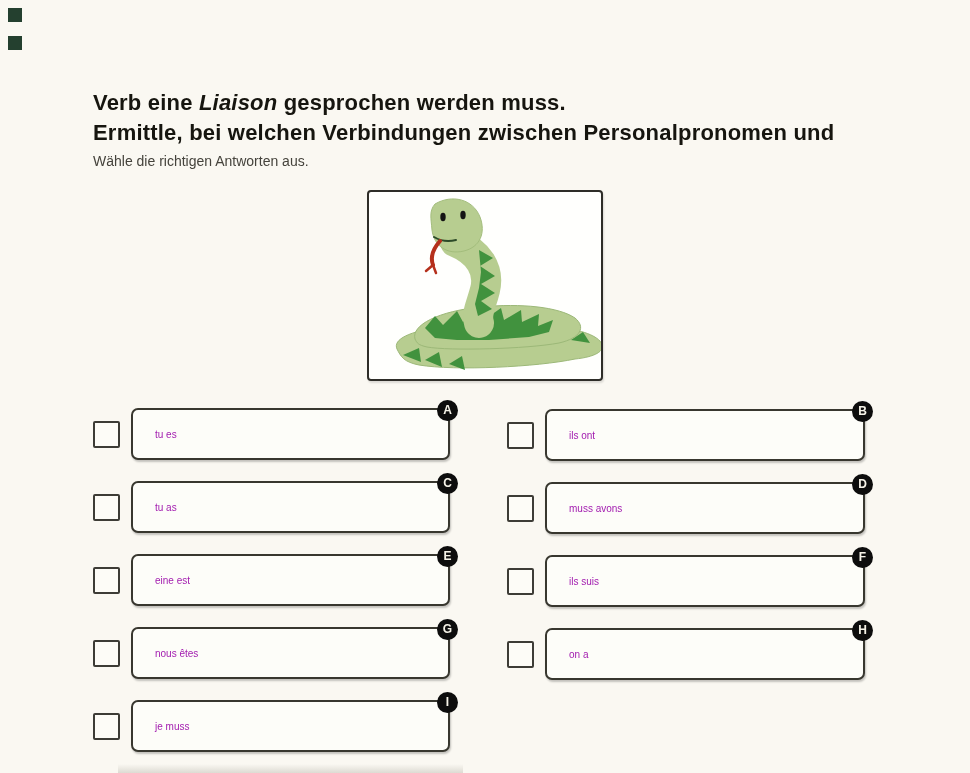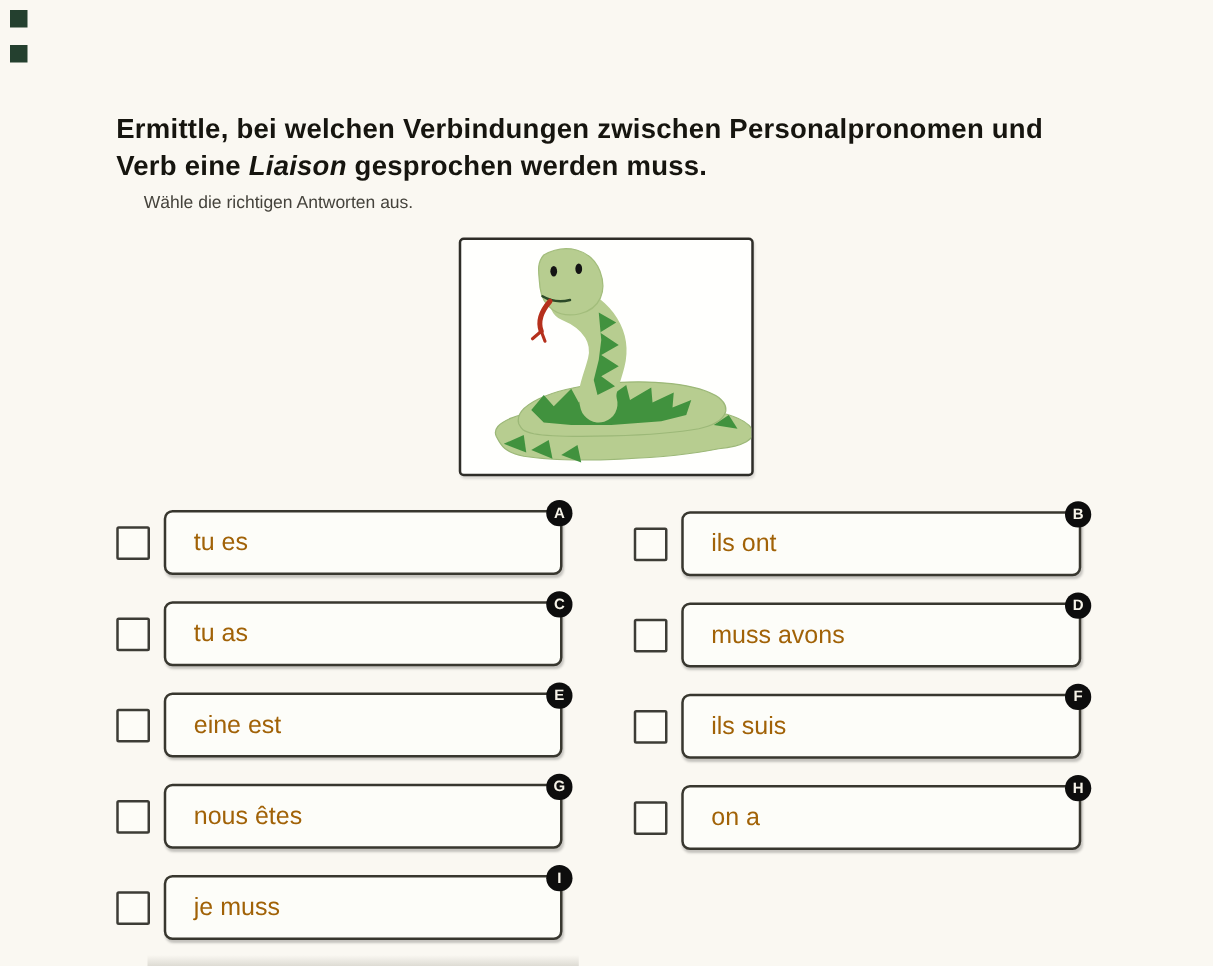--- a/index.html
+++ b/index.html
@@ -13,21 +13,21 @@
   #corner-sq-2 { left:8px; top:36px; }
 
   .title {
     position:absolute; left:93px; top:88px; width:800px;
     font-size:22px; line-height:30px; font-weight:700; color:#16150f;
     letter-spacing:0.2px;
   }
   .title em { font-style:italic; }
   .instruction {
     position:absolute; left:93px; top:153px;
-    font-size:14px; color:#45433c;margin-left:22px;
+    font-size:14px; color:#45433c;
   }
 
   .card {
     position:absolute; left:367px; top:190px; width:236px; height:191px;
     background:#fffffd; border:2px solid #2e2d28; border-radius:4px;
     box-sizing:border-box; box-shadow:1px 2px 2px rgba(0,0,0,0.12);
   }
   .card svg { position:absolute; left:0; top:0; }
 
   .col { position:absolute; display:flex; flex-direction:column; gap:21px; }
@@ -39,43 +39,43 @@
     width:27px; height:27px; flex:none; box-sizing:border-box;
     background:#fdfcf7; border:2px solid #3d3c36; border-radius:2px;
     margin-right:11px; cursor:pointer;
   }
   .opt-box {
     position:relative; flex:1; height:52px; box-sizing:border-box;
     background:#fdfdf9; border:2px solid #38372f; border-radius:7px;
     display:flex; align-items:center; padding-left:22px;
     box-shadow:1px 2px 2px rgba(0,0,0,0.22); cursor:pointer;
   }
-  .opt-label { font-size:20px; color:#a16207;text-align:right; }
+  .opt-label { font-size:10px; color:#a21caf;text-align:right; }
   .opt-badge {
     position:absolute; top:-10px; right:-10px; width:21px; height:21px;
     border-radius:50%; background:#0d0d0d; color:#f6f3e8;
     font-size:12px; font-weight:700; line-height:21px; text-align:center;
   }
 
   .bottom-shade {
     position:absolute; left:118px; bottom:0; width:345px; height:9px;
     background:linear-gradient(to bottom, rgba(90,85,70,0), rgba(90,85,70,0.18));
   }
 </style>
 </head>
 <body>
 
 <div>
 
   <div class="corner-sq" id="corner-sq-1"></div>
   <div class="corner-sq" id="corner-sq-2"></div>
 
   <div class="title">
+    <div><span>Verb eine </span><em>Liaison</em><span> gesprochen werden muss.</span></div>
     <div><span>Ermittle, bei welchen Verbindungen zwischen Personalpronomen und</span></div>
-    <div><span>Verb eine </span><em>Liaison</em><span> gesprochen werden muss.</span></div>
   </div>
 
   <div class="instruction">Wähle die richtigen Antworten aus.</div>
 
   <div class="card">
     <svg width="232" height="187" viewBox="0 0 232 187" xmlns="http://www.w3.org/2000/svg">
 
       <path d="M 28,157 C 23,146 46,137 84,134 C 124,131 162,132 188,135 C 214,138 229,144 233,152 C 236,159 226,165 206,167 C 168,175 86,179 50,173 C 35,170 32,165 28,157 Z" fill="#b7cd90" stroke="#9cb878" stroke-width="1"></path>
 
       <path d="M 34,163 L 50,156 L 52,170 Z" fill="#41923e"></path>

